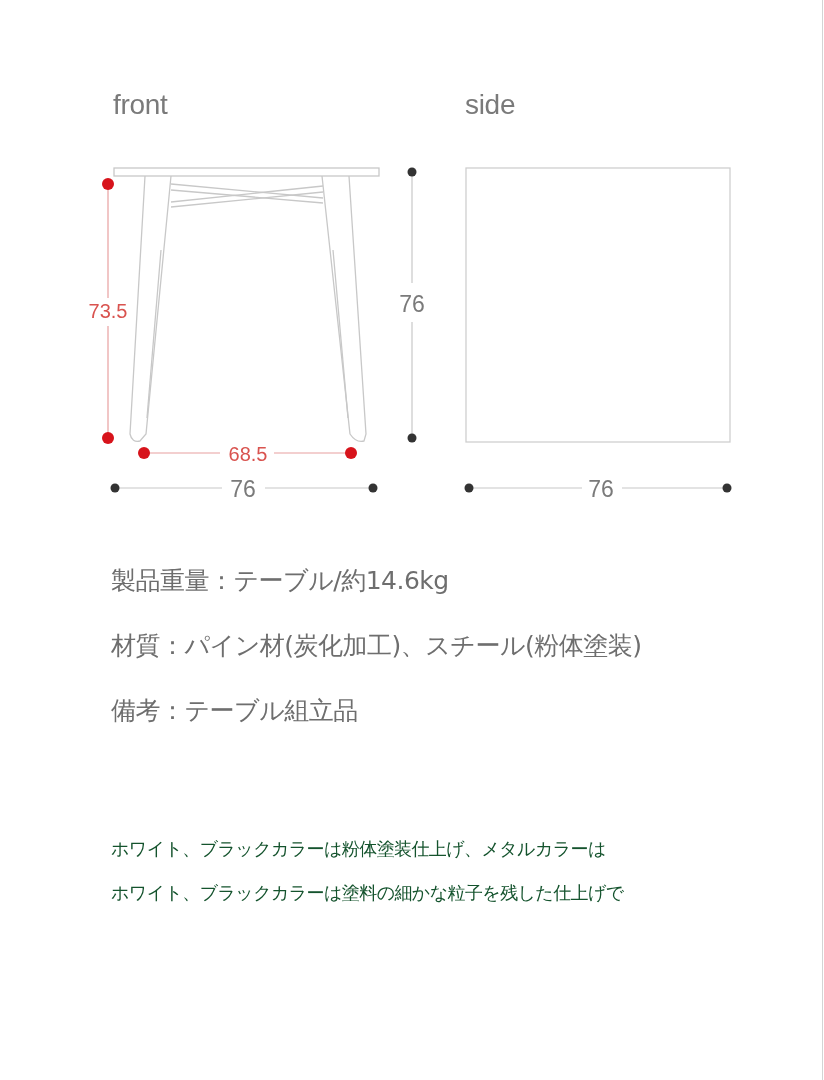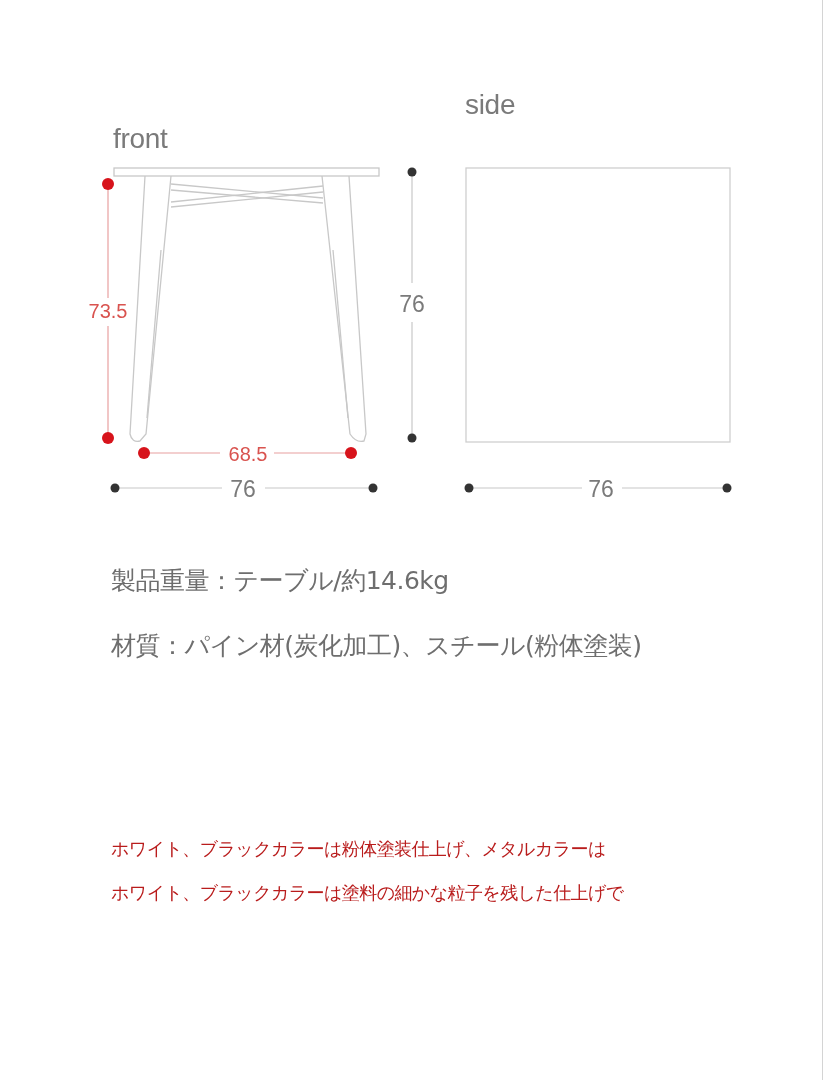--- a/index.html
+++ b/index.html
@@ -23,21 +23,21 @@
       height: 1080px;
       background: #d4d4d4;
     }
     .view-label {
       position: absolute;
       font-family: "Liberation Sans", "DejaVu Sans", sans-serif;
       font-size: 28px;
       color: #7a7a7a;
       letter-spacing: -0.3px;
     }
-    #label-front { left: 113px; top: 89px; margin-top: 34px; }
+    #label-front { left: 113px; top: 89px; }
     #label-side  { left: 465px; top: 89px; }
 
     svg.diagram {
       position: absolute;
       left: 0;
       top: 0;
     }
     .dim-text {
       font-family: "Liberation Sans", "DejaVu Sans", sans-serif;
       font-size: 20px;
@@ -64,21 +64,21 @@
       position: absolute;
       left: 111px;
       top: 837px;
       width: 680px;
     }
     .note-line {
       font-size: 18px;
       line-height: 24px;
       height: 24px;
       margin-bottom: 19.5px;
-      color: #b91c1c;
+      color: #14532d;
       white-space: nowrap;
       letter-spacing: -0.6px;
     }
   </style>
 </head>
 <body>
 
 <div class="right-edge"></div>
 
 <div id="label-front" class="view-label">front</div>
@@ -143,18 +143,19 @@
     <line x1="622" y1="488" x2="727" y2="488" stroke="#c8c8c8" stroke-width="1.2"></line>
     <circle cx="469" cy="488" r="4.5" fill="#333333"></circle>
     <circle cx="727" cy="488" r="4.5" fill="#333333"></circle>
     <text class="dim-text" x="601" y="497" text-anchor="middle" style="font-size:23px">76</text>
   </g>
 </svg>
 
 <div class="specs">
   <div class="spec-line">製品重量：テーブル/約14.6kg</div>
   <div class="spec-line">材質：パイン材(炭化加工)、スチール(粉体塗装)</div>
+  <div class="spec-line">備考：テーブル組立品</div>
 </div>
 
 <div class="notes">
   <div class="note-line">ホワイト、ブラックカラーは粉体塗装仕上げ、メタルカラーは</div>
   <div class="note-line">ホワイト、ブラックカラーは塗料の細かな粒子を残した仕上げで</div>
 </div>
 
 </body></html>

